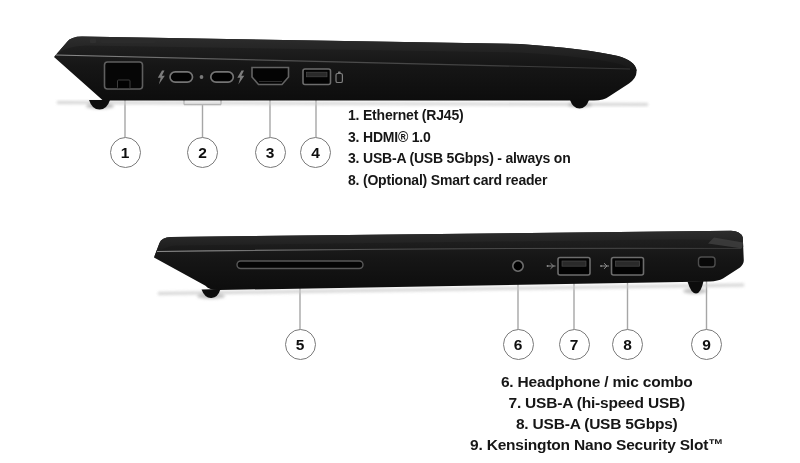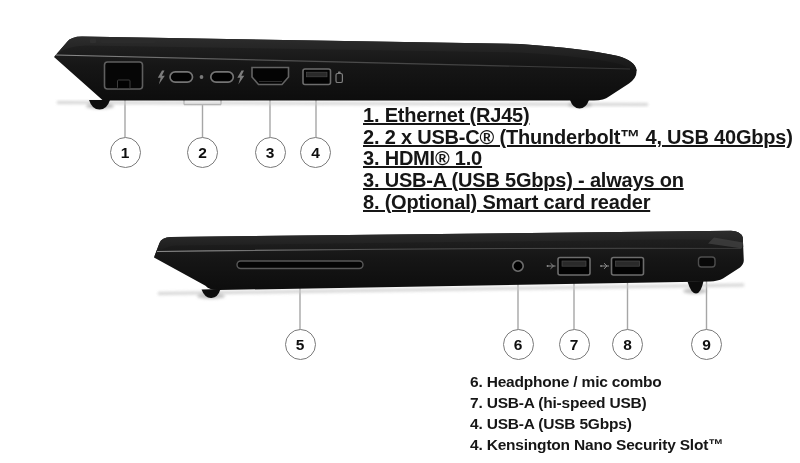--- a/index.html
+++ b/index.html
@@ -8,22 +8,22 @@
     overflow:hidden;font-family:"Liberation Sans","DejaVu Sans",sans-serif;
   }
   .art{position:absolute;left:0;top:0;}
   .callout-circle{
     position:absolute;width:31px;height:31px;border-radius:50%;
     background:#ffffff;border:1.5px solid #7a7a7a;box-sizing:border-box;
     display:flex;align-items:center;justify-content:center;
     font-weight:700;font-size:15.5px;color:#0f0f0f;line-height:1;
   }
   .spec-list{position:absolute;color:#161616;font-weight:700;letter-spacing:-0.2px;}
-  .spec-list.top{left:363px;top:105px;font-size:20px;line-height:21.7px;text-decoration:underline;}
-  .spec-list.bottom{left:470px;top:371px;font-size:15.5px;line-height:21px;}
+  .spec-list.top{left:348px;top:105px;font-size:14px;line-height:21.7px;}
+  .spec-list.bottom{left:470px;top:371px;font-size:15.5px;line-height:21px;text-align:center;}
   .spec-line{white-space:nowrap;}
 </style>
 </head>
 <body>
 
 <div class="stage">
 
   <svg class="art" width="800" height="463" viewBox="0 0 800 463">
     <defs>
       <linearGradient id="bodyGrad" x1="0" y1="0" x2="0" y2="1">
@@ -150,26 +150,25 @@
   <div class="callout-circle" style="left:300px;top:137px;">4</div>
 
   <div class="callout-circle" style="left:284.5px;top:329px;">5</div>
   <div class="callout-circle" style="left:502.5px;top:329px;">6</div>
   <div class="callout-circle" style="left:558.5px;top:329px;">7</div>
   <div class="callout-circle" style="left:612px;top:329px;">8</div>
   <div class="callout-circle" style="left:691px;top:329px;">9</div>
 
   <div class="spec-list top">
     <div class="spec-line">1. Ethernet (RJ45)</div>
-    <div class="spec-line">2. 2 x USB-C® (Thunderbolt™ 4, USB 40Gbps)</div>
     <div class="spec-line">3. HDMI® 1.0</div>
     <div class="spec-line">3. USB-A (USB 5Gbps) - always on</div>
     <div class="spec-line">8. (Optional) Smart card reader</div>
   </div>
 
   <div class="spec-list bottom">
     <div class="spec-line">6. Headphone / mic combo</div>
     <div class="spec-line">7. USB-A (hi-speed USB)</div>
-    <div class="spec-line">4. USB-A (USB 5Gbps)</div>
-    <div class="spec-line">4. Kensington Nano Security Slot™</div>
+    <div class="spec-line">8. USB-A (USB 5Gbps)</div>
+    <div class="spec-line">9. Kensington Nano Security Slot™</div>
   </div>
 
 </div>
 
 </body></html>

